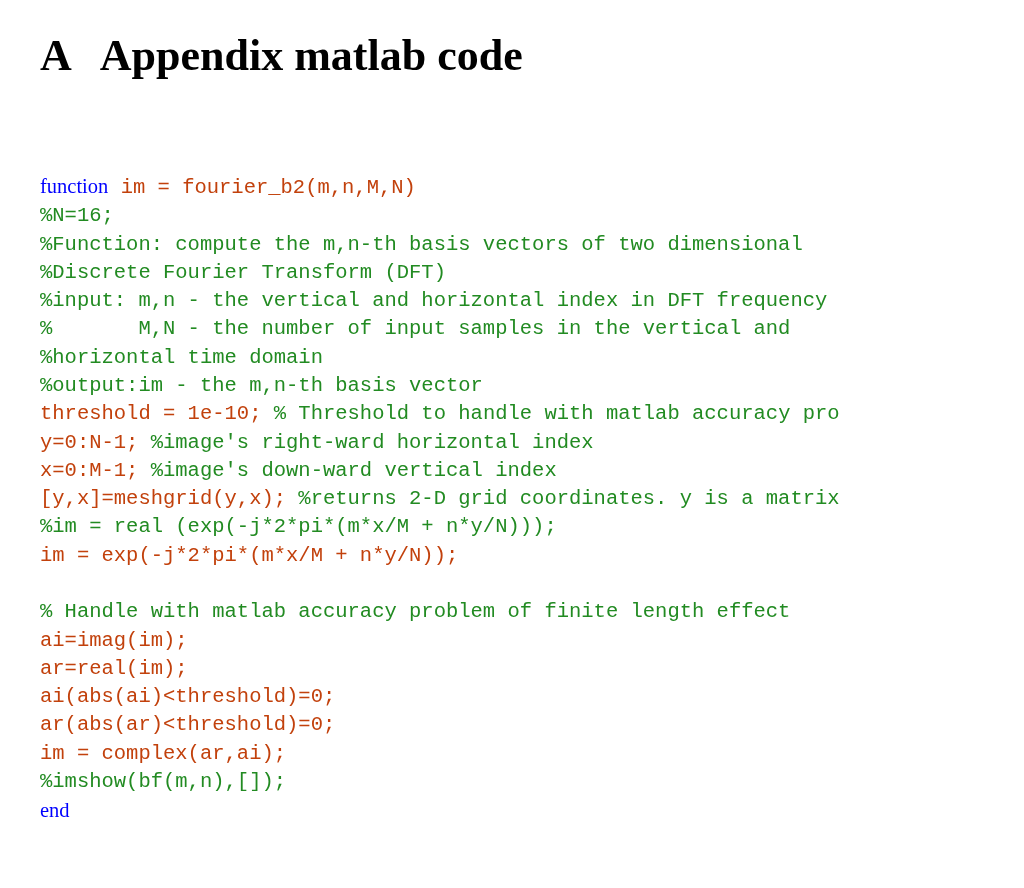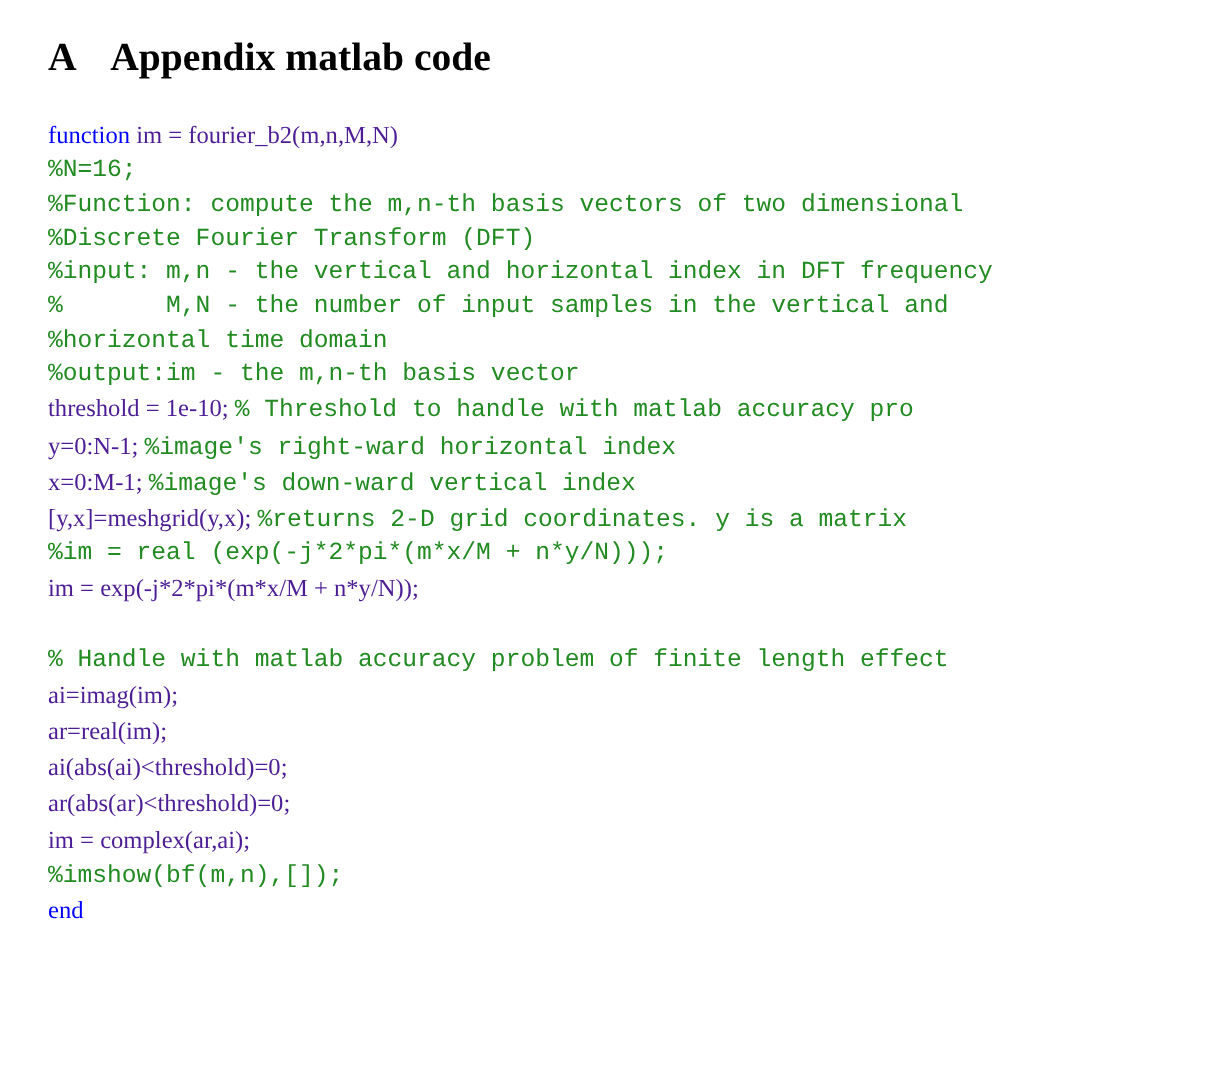--- a/index.html
+++ b/index.html
@@ -6,36 +6,36 @@
       font-family: 'Times New Roman', Times, serif;
       background: #ffffff;
       margin: 0;
       padding: 30px 40px;
       width: 1024px;
       box-sizing: border-box;
       color: #000000;
     }
     .section-heading {
       font-weight: bold;
-      font-size: 33px;
-      margin-bottom: 32px;
+      font-size: 44px;
+      margin-bottom: 91px;
     }
     .section-label {
       margin-right: 28px;
     }
     .code-block {
       font-family: 'Courier New', Courier, monospace;
       font-size: 20.5px;
       line-height: 1.38;
       white-space: pre;
       overflow: hidden;
     }
     .kw { color: #0000ff; font-family: Liberation Serif, serif; }
     .cm { color: #228b22; text-align: right; }
-    .pl { color: #4c1d95; font-family: Liberation Serif, serif; }
+    .pl { color: #c2410c; }
     .code-line { display: block; }
   </style>
 </head>
 <body>
 
 <div class="section-heading">
   <span class="section-label">A</span><span>Appendix matlab code</span>
 </div>
 
 <div class="code-block" id="code-container"><span class="code-line"><span class="kw">function</span><span class="pl"> im = fourier_b2(m,n,M,N)</span></span><span class="code-line"><span class="cm">%N=16;</span></span><span class="code-line"><span class="cm">%Function: compute the m,n-th basis vectors of two dimensional</span></span><span class="code-line"><span class="cm">%Discrete Fourier Transform (DFT)</span></span><span class="code-line"><span class="cm">%input: m,n - the vertical and horizontal index in DFT frequency</span></span><span class="code-line"><span class="cm">%       M,N - the number of input samples in the vertical and</span></span><span class="code-line"><span class="cm">%horizontal time domain</span></span><span class="code-line"><span class="cm">%output:im - the m,n-th basis vector</span></span><span class="code-line"><span class="pl">threshold = 1e-10; </span><span class="cm">% Threshold to handle with matlab accuracy pro</span></span><span class="code-line"><span class="pl">y=0:N-1; </span><span class="cm">%image's right-ward horizontal index</span></span><span class="code-line"><span class="pl">x=0:M-1; </span><span class="cm">%image's down-ward vertical index</span></span><span class="code-line"><span class="pl">[y,x]=meshgrid(y,x); </span><span class="cm">%returns 2-D grid coordinates. y is a matrix</span></span><span class="code-line"><span class="cm">%im = real (exp(-j*2*pi*(m*x/M + n*y/N)));</span></span><span class="code-line"><span class="pl">im = exp(-j*2*pi*(m*x/M + n*y/N));</span></span><span class="code-line"><span class="pl"> </span></span><span class="code-line"><span class="cm">% Handle with matlab accuracy problem of finite length effect</span></span><span class="code-line"><span class="pl">ai=imag(im);</span></span><span class="code-line"><span class="pl">ar=real(im);</span></span><span class="code-line"><span class="pl">ai(abs(ai)&lt;threshold)=0;</span></span><span class="code-line"><span class="pl">ar(abs(ar)&lt;threshold)=0;</span></span><span class="code-line"><span class="pl">im = complex(ar,ai);</span></span><span class="code-line"><span class="cm">%imshow(bf(m,n),[]);</span></span><span class="code-line"><span class="kw">end</span></span></div>

